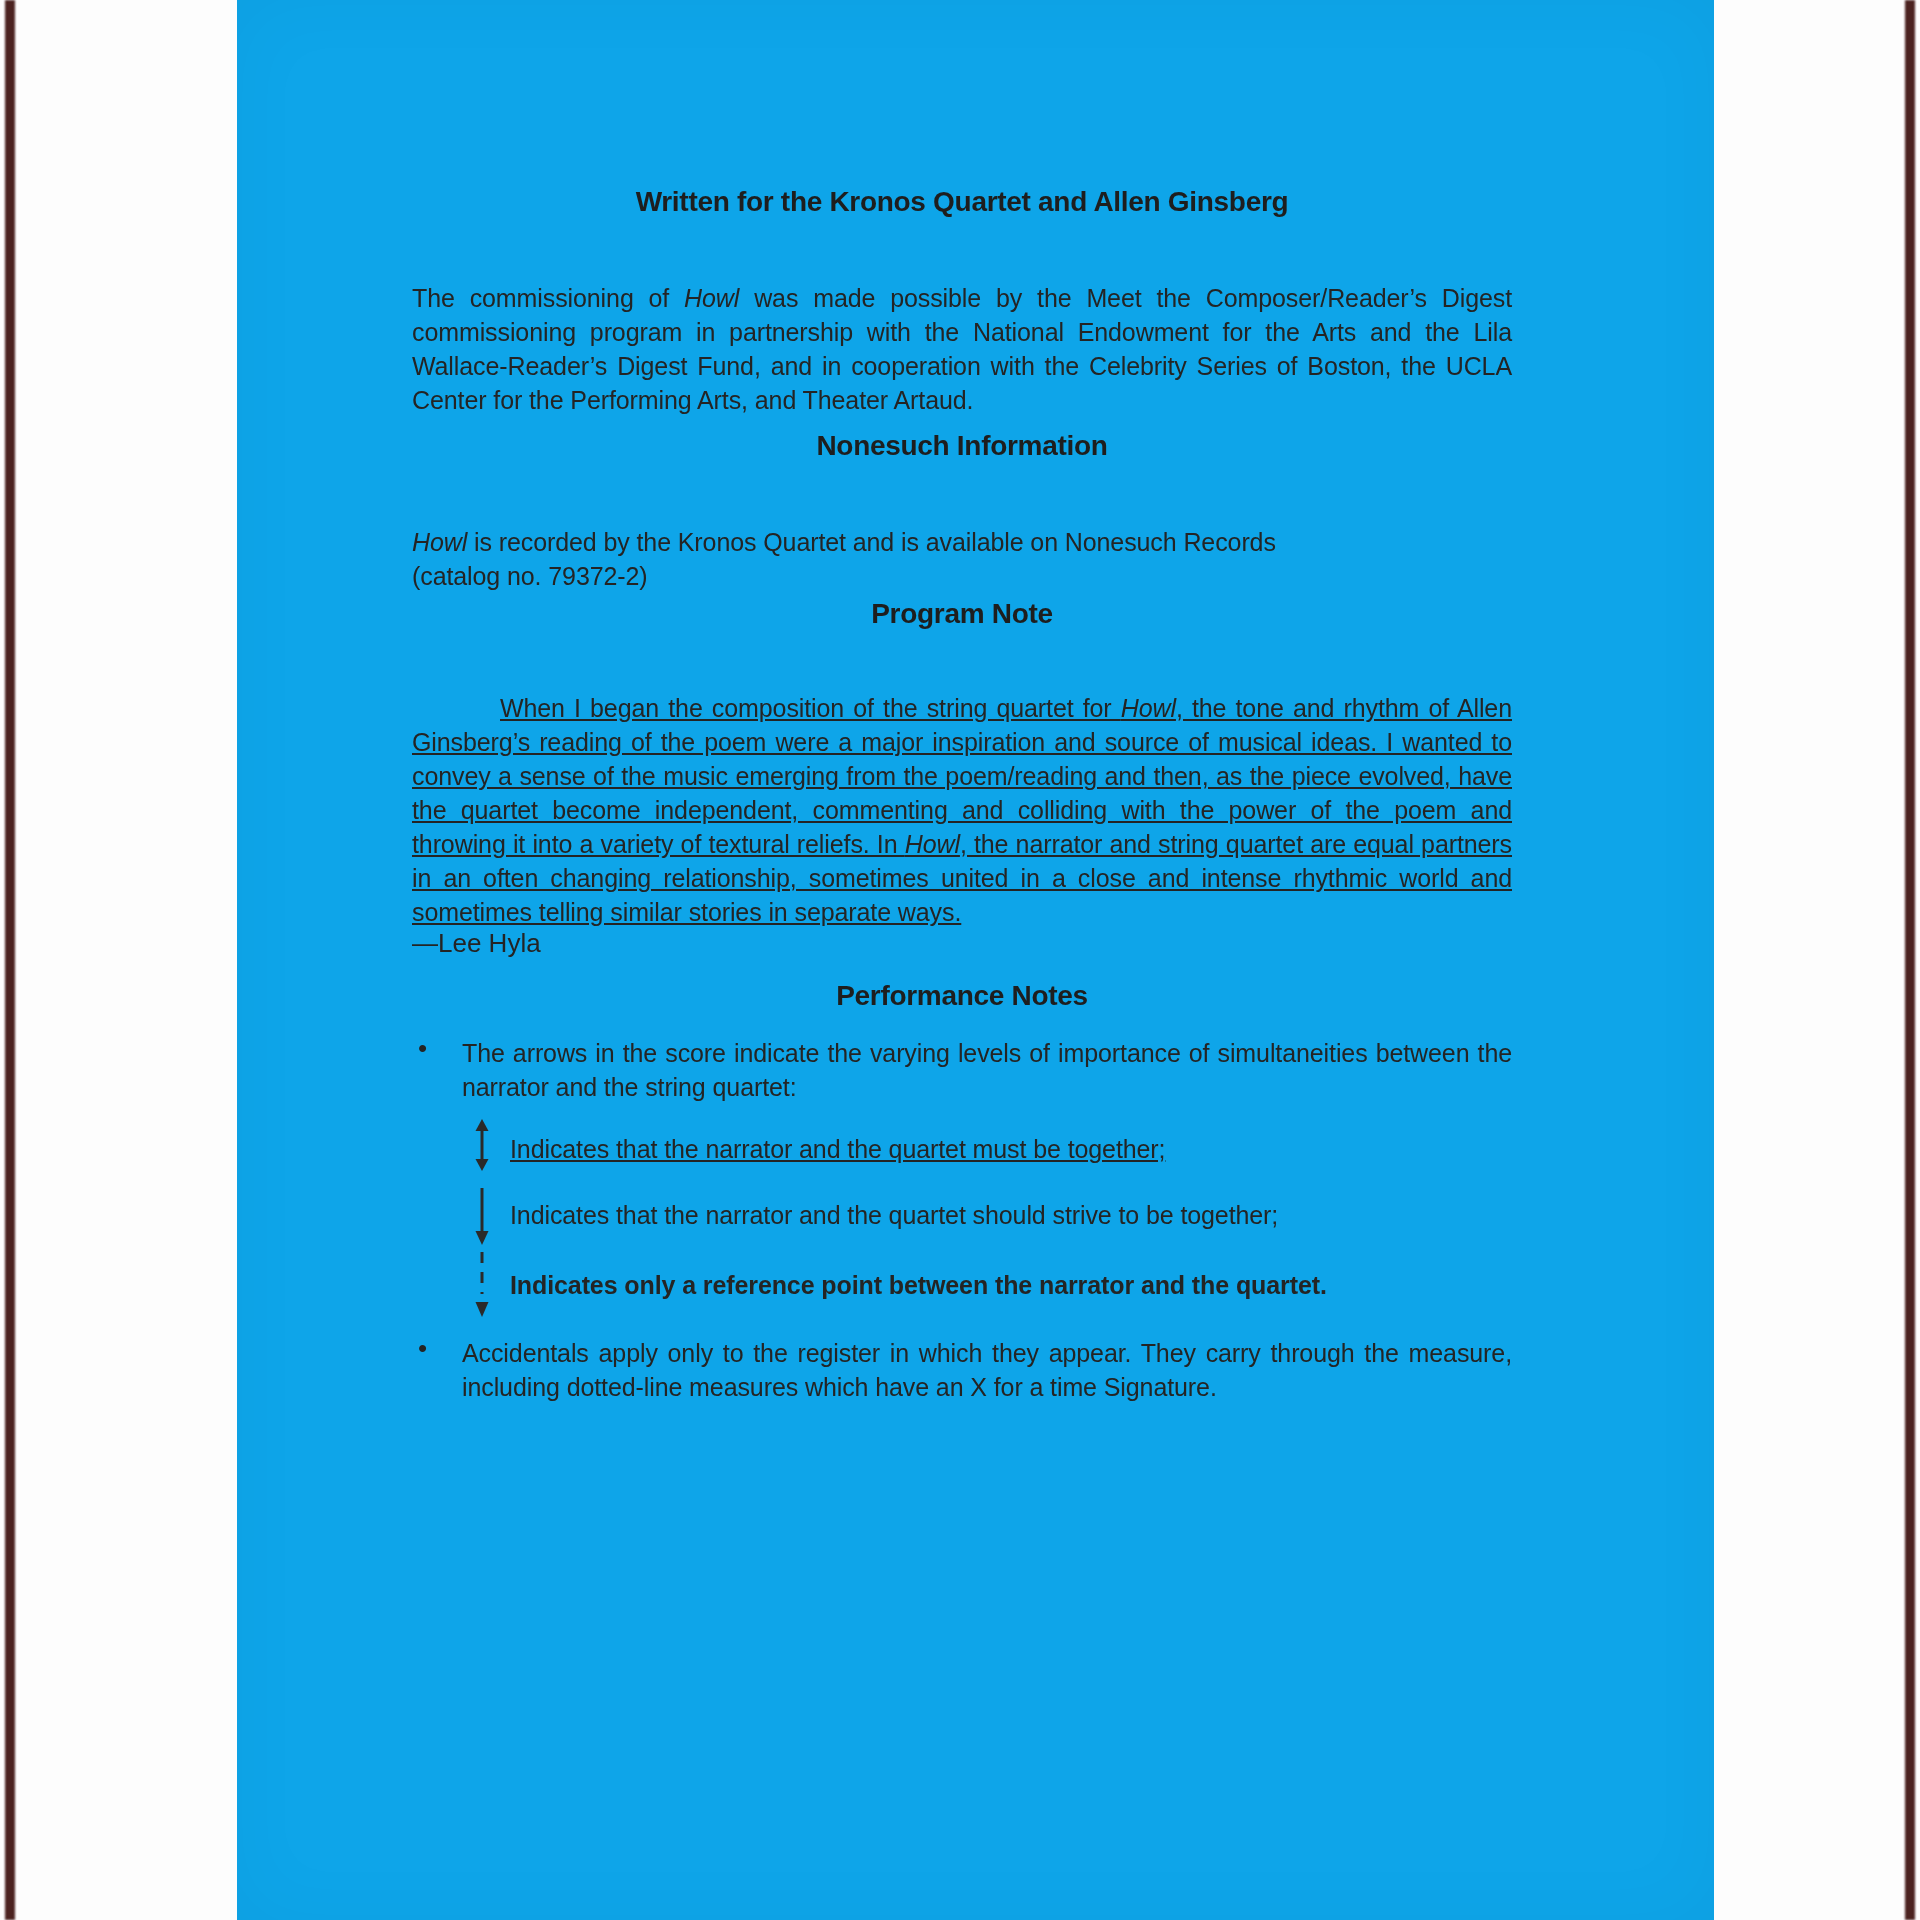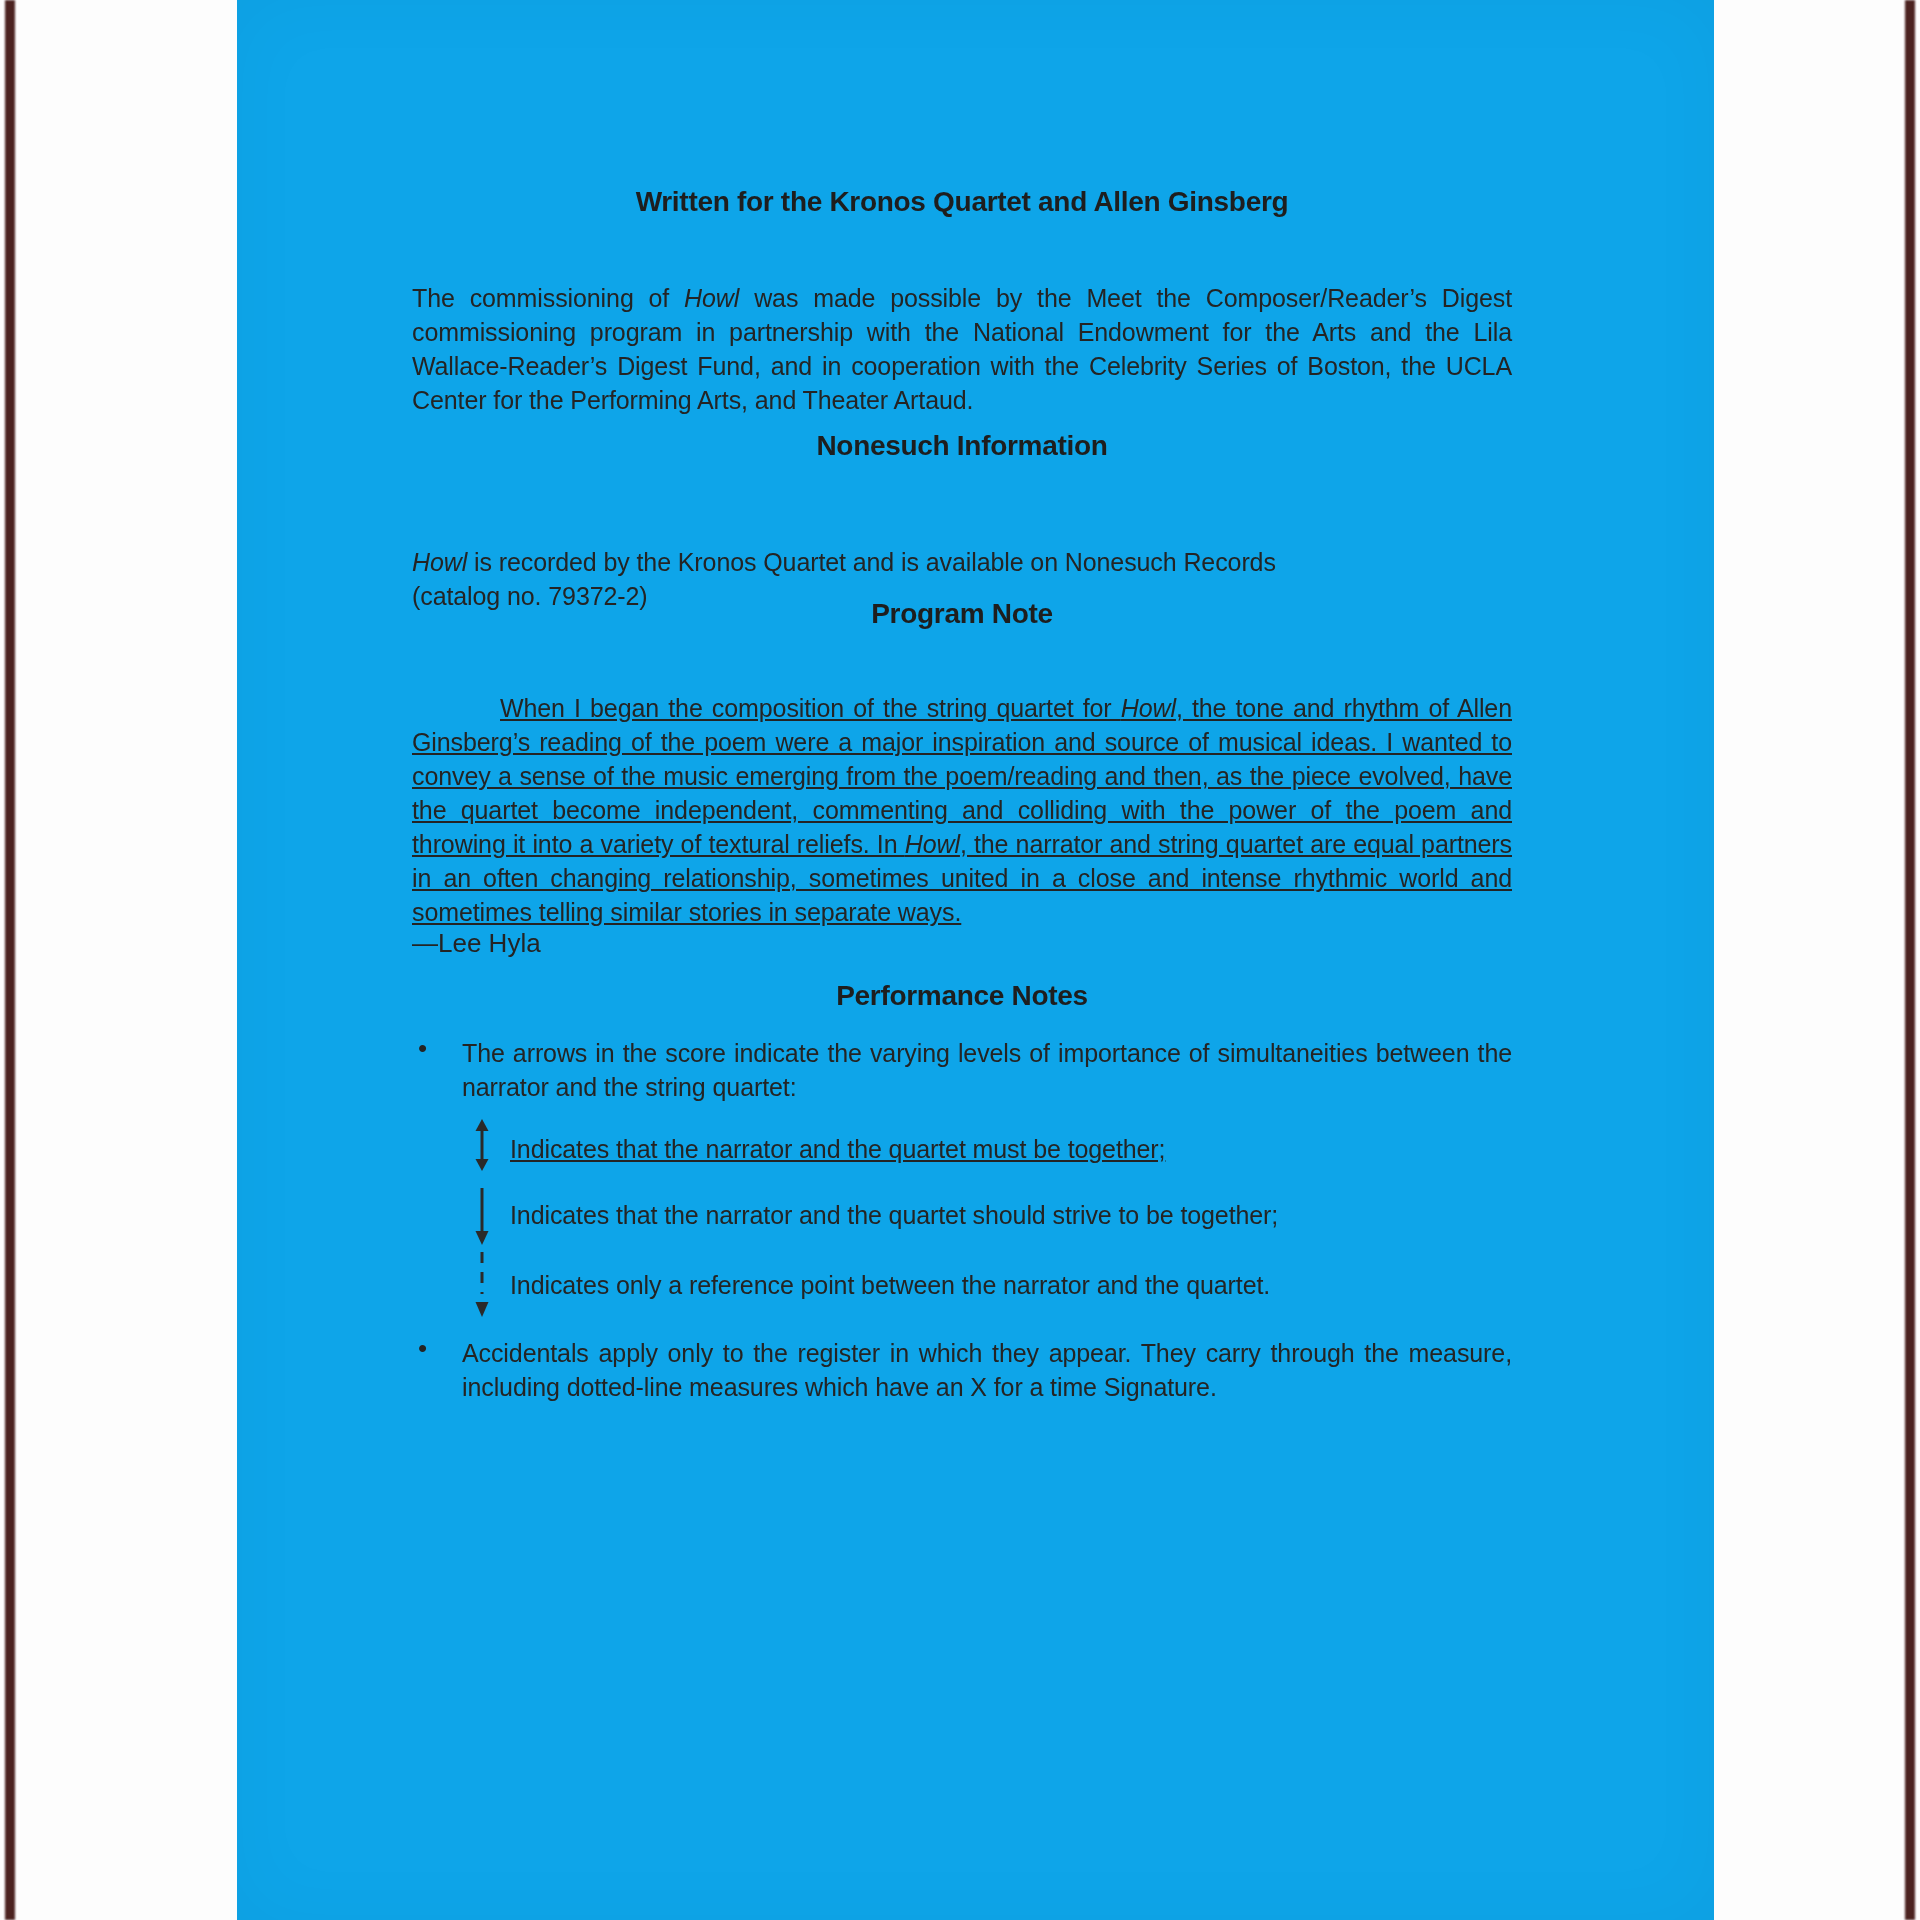--- a/index.html
+++ b/index.html
@@ -95,32 +95,32 @@
     width: 1000px;
     font-size: 25px;
     line-height: 34px;
     letter-spacing: -0.1px;
   }
 
   
   #dedication-heading   { top: 186px; }
   #dedication-paragraph { top: 256px; }
   #recording-heading    { top: 430px; }
-  #recording-paragraph  { top: 520px; }
+  #recording-paragraph  { top: 500px; }
   #program-heading      { top: 598px; }
   #program-paragraph    { top: 666px; }
   #attribution          { top: 926px; }
   #performance-heading  { top: 961px; margin-top: 19px; }
   #bullet-1             { top: 1036px; }
   #arrow-item-1         { top: 1118px; }
   #arrow-item-1 .arrow-text { top: 14px; text-decoration: underline; }
   #arrow-item-2         { top: 1186px; }
   #arrow-item-2 .arrow-text { top: 12px; }
   #arrow-item-3         { top: 1250px; }
-  #arrow-item-3 .arrow-text { top: 18px; }
+  #arrow-item-3 .arrow-text { top: 18px; font-weight: bold; }
   #bullet-2             { top: 1336px; }
 </style>
 </head>
 <body>
 
 <div class="edge-strip left"></div>
 <div class="edge-strip right"></div>
 
 <div class="page">
   <div class="content">

